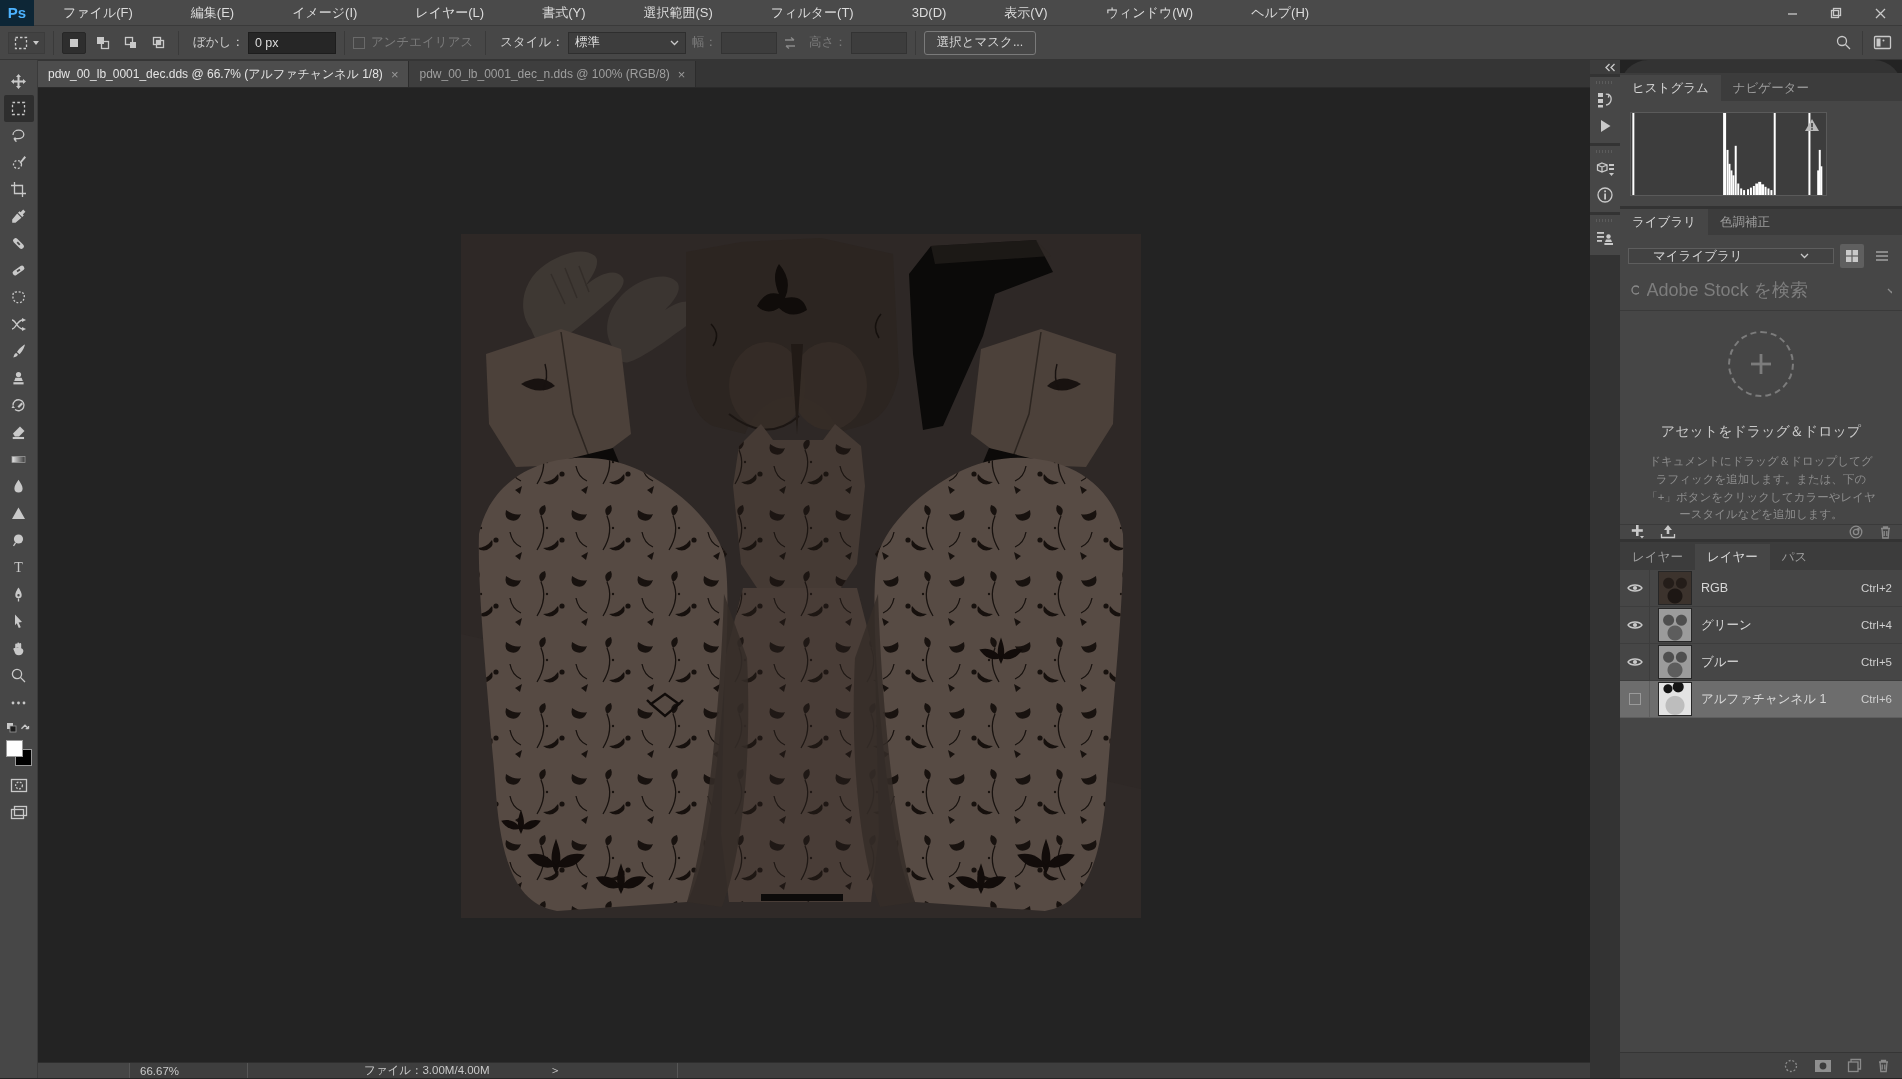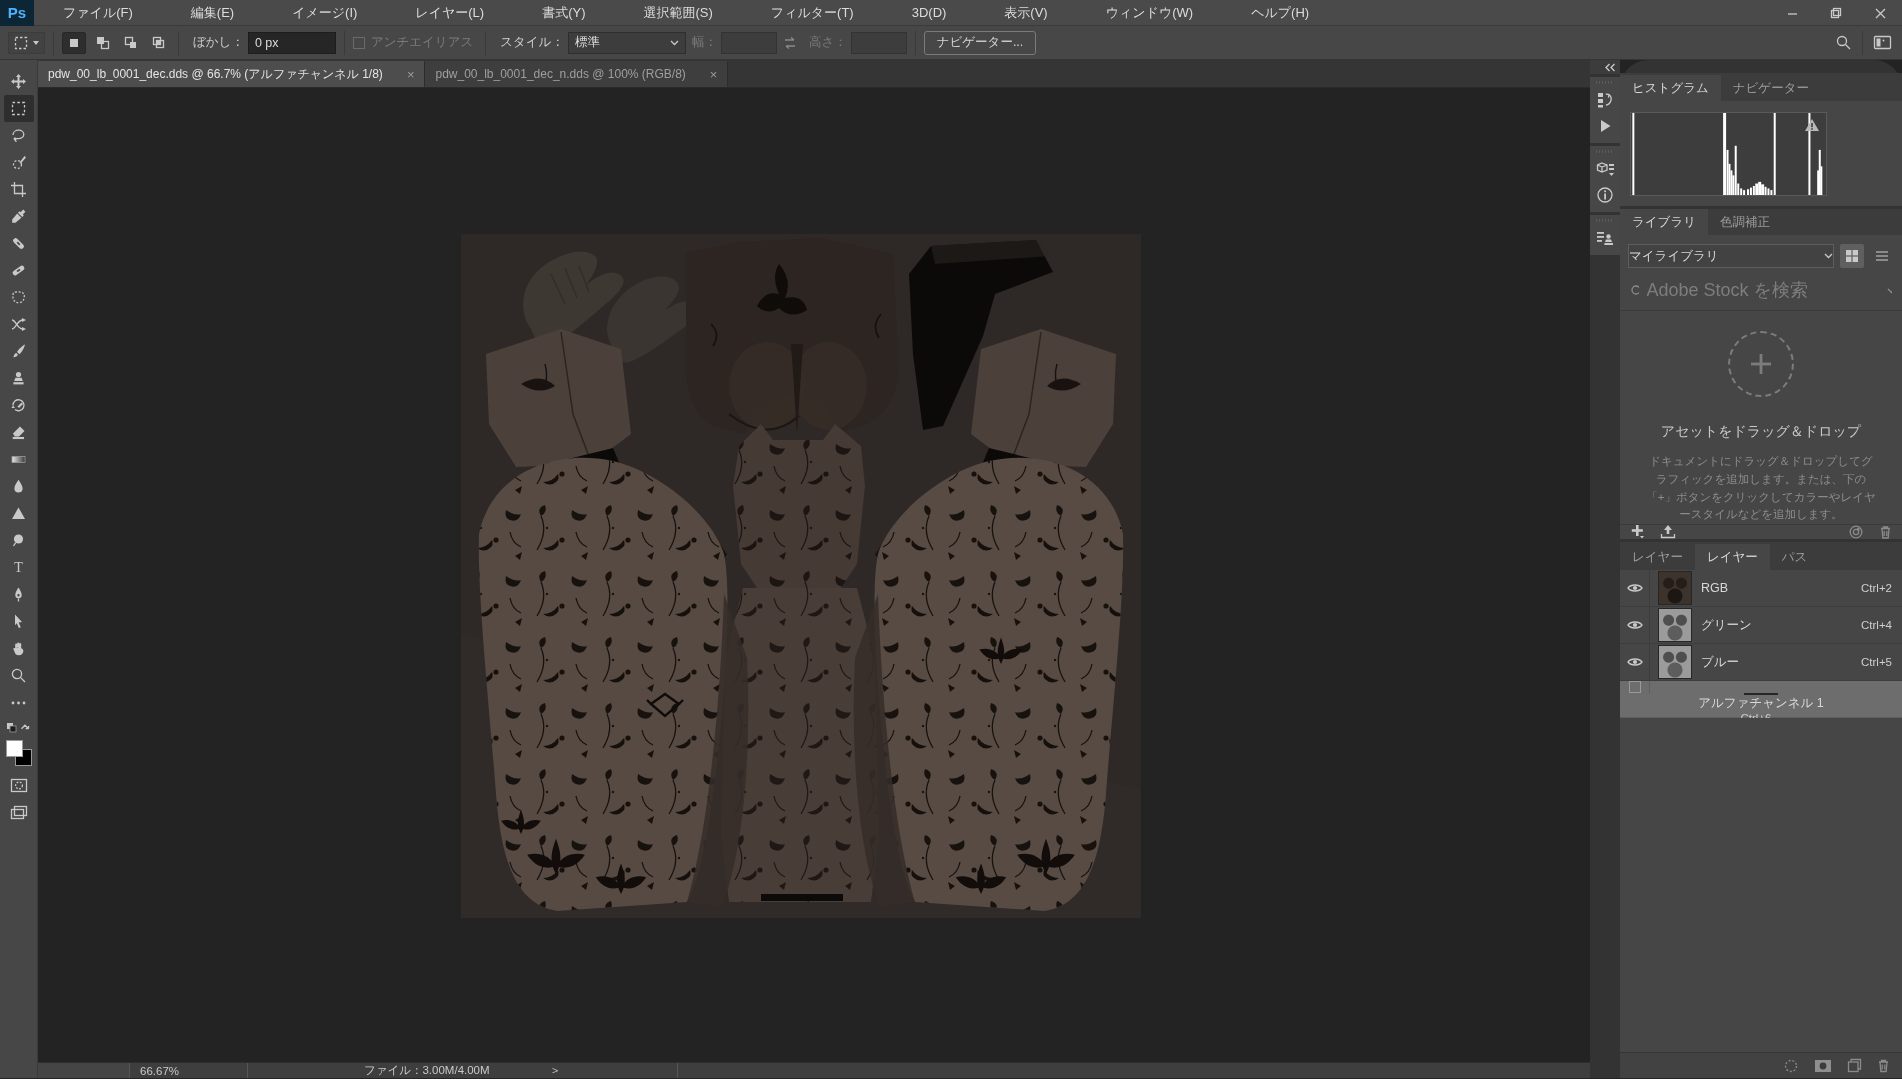--- a/index.html
+++ b/index.html
@@ -49,21 +49,21 @@
   .tool { width:30px; height:27px; display:flex; align-items:center; justify-content:center; border-radius:2px; position:relative; }
   .tool.active { background:#2e2e2e; }
   .tb-gap { height:6px; }
   .swatches { position:relative; width:26px; height:26px; margin-top:6px; }
   .swatch-fg { position:absolute; left:0; top:0; width:17px; height:17px; background:#ffffff; border:1px solid #9a9a9a; z-index:2; }
   .swatch-bg { position:absolute; right:0; bottom:0; width:17px; height:17px; background:#000000; border:1px solid #9a9a9a; z-index:1; }
 
   
   .doc-area { flex:1; display:flex; flex-direction:column; min-width:0; }
   .tabbar { height:28px; background:#353535; display:flex; align-items:flex-end; border-bottom:1px solid #2a2a2a; }
-  .doc-tab { height:26px; display:flex; align-items:center; gap:24px; padding:0 10px; font-size:12px; color:#9f9f9f;
+  .doc-tab { height:26px; display:flex; align-items:center; gap:8px; padding:0 10px; font-size:12px; color:#9f9f9f;
     background:#3e3e3e; border-right:1px solid #2c2c2c; white-space:nowrap; }
   .doc-tab.active { background:#4d4d4d; color:#e4e4e4; }
   .tab-close { color:#9a9a9a; font-size:13px; line-height:1; }
   .canvas { flex:1; background:#232323; position:relative; overflow:hidden; }
   .texture { position:absolute; left:423px; top:146px; width:680px; height:684px; }
   .statusbar { height:16px; background:#3e3e3e; border-top:1px solid #2e2e2e; display:flex; align-items:center; font-size:11.5px; color:#c9c9c9; }
   .status-spacer { width:92px; height:100%; background:#454545; border-right:1px solid #565656; }
   .status-zoom { width:118px; padding:0 10px; height:100%; display:flex; align-items:center; border-right:1px solid #565656; }
   .status-file { width:430px; height:100%; display:flex; align-items:center; justify-content:center; gap:60px; border-right:1px solid #565656; }
 
@@ -83,39 +83,39 @@
   .ptab { height:26px; padding:0 12px; display:flex; align-items:center; font-size:12.5px; color:#9d9d9d; background:#3c3c3c; }
   .ptab.active { background:#464646; color:#d8d8d8; }
 
   
   .hist-body { padding:11px 10px 10px; }
   .hist-box { width:197px; height:84px; background:#3d3d3d; border:1px solid #5a5a5a; position:relative; }
   .hist-warn { position:absolute; right:6px; top:5px; }
 
   
   .lib-row1 { display:flex; align-items:center; padding:9px 8px 4px; gap:6px; }
-  .lib-select { flex:1; height:24px; border:1px solid #5e5e5e; background:#424242; display:flex; align-items:center;
-    justify-content:space-between; padding:0 0; font-size:12.5px; color:#d8d8d8; }
+  .lib-select { flex:1; height:16px; border:1px solid #5e5e5e; background:#424242; display:flex; align-items:center;
+    justify-content:space-between; padding:0 24px; font-size:12.5px; color:#d8d8d8; }
   .viewbtn { width:24px; height:24px; display:flex; align-items:center; justify-content:center; border-radius:2px; }
   .viewbtn.active { background:#5f5f5f; }
   .lib-search { display:flex; align-items:center; gap:8px; padding:8px 10px 9px; border-bottom:1px solid #3a3a3a; }
   .lib-search input { flex:1; background:transparent; border:none; outline:none; font-size:18px; color:#d0d0d0;
     font-family:"Liberation Sans", sans-serif; }
   .lib-search input::placeholder { color:#7d7d7d; }
   .dropzone { flex:1; display:flex; flex-direction:column; align-items:center; padding-top:20px; }
   .drop-circle { width:66px; height:66px; border:2px dashed #7c7c7c; border-radius:50%; display:flex; align-items:center; justify-content:center; }
   .drop-title { margin-top:26px; font-size:14px; color:#c9c9c9; }
   .drop-desc { margin-top:12px; font-size:11.5px; line-height:1.55; color:#8d8d8d; text-align:center; width:232px; }
   .lib-footer { height:27px; border-top:1px solid #3a3a3a; display:flex; align-items:center; padding:0 10px; gap:14px; }
   .lib-footer .spacer { flex:1; }
 
   
   .channels { flex:1; }
   .ch-row { height:37px; display:flex; align-items:center; border-bottom:1px solid #3d3d3d; background:#464646; }
-  .ch-row.selected { background:#6d6d6d; border-bottom-color:#5e5e5e;flex-direction:column; }
+  .ch-row.selected { background:#6d6d6d; border-bottom-color:#5e5e5e; }
   .eye-col { width:30px; display:flex; align-items:center; justify-content:center; align-self:stretch; border-right:1px solid #3d3d3d; }
   .ch-row.selected .eye-col { border-right-color:#5e5e5e; }
   .ch-check { width:12px; height:12px; border:1px solid #9a9a9a; }
   .thumb { width:34px; height:34px; border:1px solid #262626; margin:0 9px 0 8px; }
   .thumb.rgb   { background:radial-gradient(circle at 30% 35%, #241d19 5px, transparent 6px),
                  radial-gradient(circle at 70% 35%, #241d19 5px, transparent 6px),
                  radial-gradient(circle at 50% 75%, #1d1714 7px, transparent 8px), #3c332d; }
   .thumb.gray  { background:radial-gradient(circle at 30% 35%, #4e4e4e 5px, transparent 6px),
                  radial-gradient(circle at 70% 35%, #4e4e4e 5px, transparent 6px),
                  radial-gradient(circle at 50% 75%, #5d5d5d 7px, transparent 8px), #9b9b9b; }
@@ -214,21 +214,21 @@
       </svg>
   </div>
   <span class="opt-label disabled">幅：</span>
   <input class="opt-field small" disabled="" style="">
   <svg width="18" height="14" style="margin:0 4px">
     <path class="idim" d="M4 4 H13 M13 4 l-3 -2.5 M5 10 H14 M5 10 l3 2.5"></path>
     </svg>
   <span class="opt-label disabled">高さ：</span>
   <input class="opt-field small" disabled="" style="">
   <div class="opt-sep"></div>
-  <button class="btn">ナビゲーター...</button>
+  <button class="btn">選択とマスク...</button>
   <div class="opt-right">
     <svg width="17" height="17">
         <circle class="i" cx="7" cy="7" r="4.5"></circle>
         <line class="i" x1="10.5" y1="10.5" x2="15" y2="15"></line>
       </svg>
     <div class="opt-sep" style="margin:0"></div>
     <svg width="19" height="15">
       <rect class="i" x="1.5" y="1.5" width="16" height="12" rx="1"></rect>
         <rect class="if" x="3.5" y="3.5" width="4" height="8"></rect>
         <circle class="if" cx="10.5" cy="5.5" r="1"></circle>

